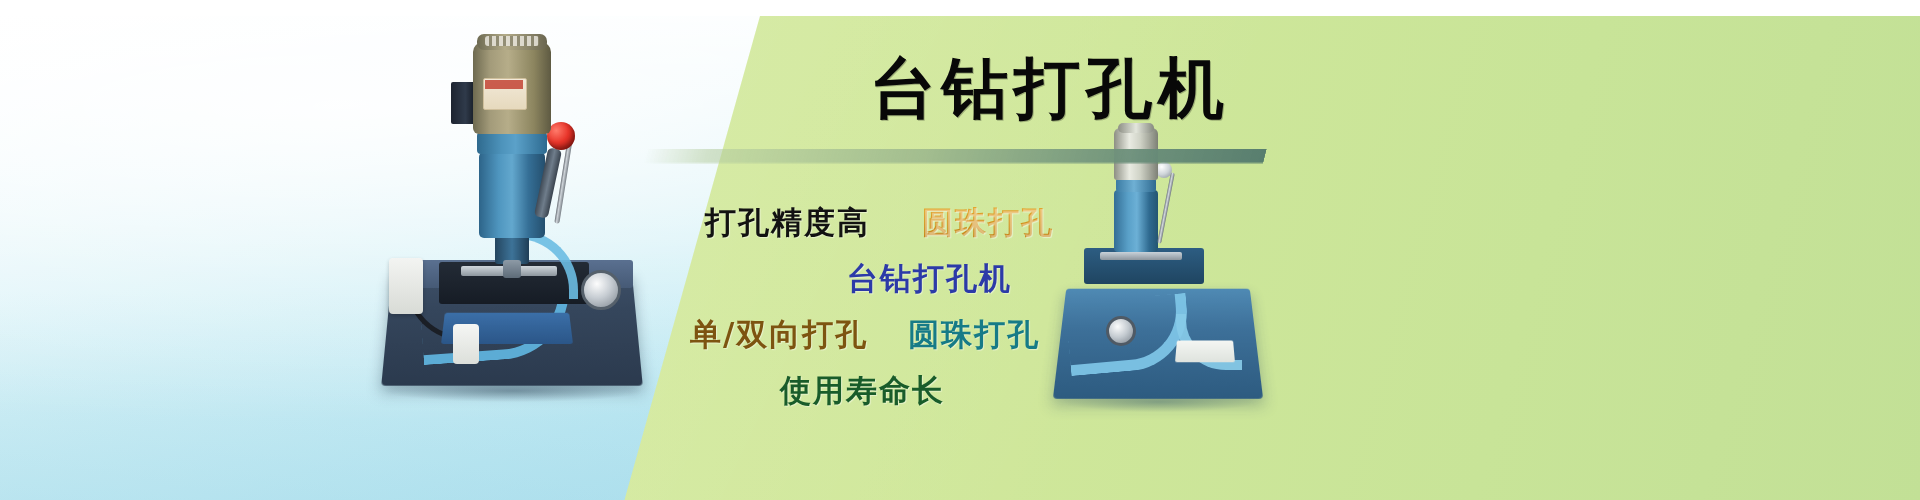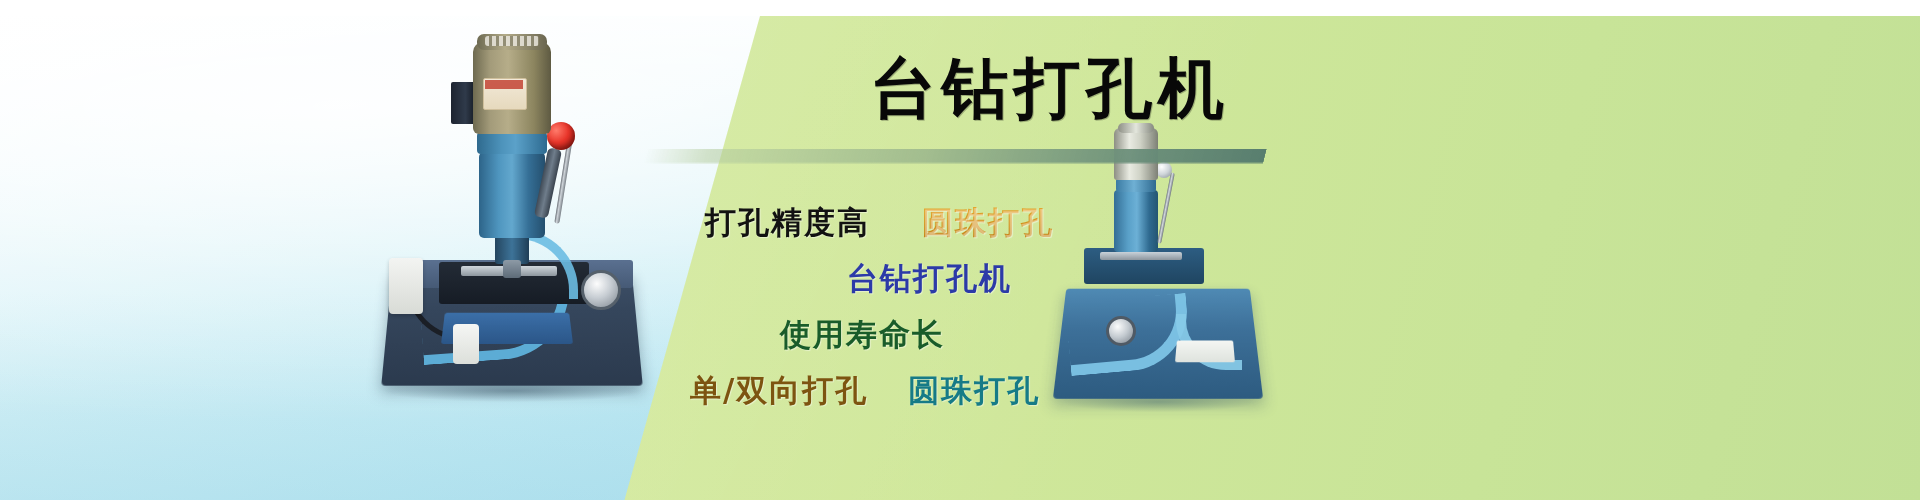--- a/index.html
+++ b/index.html
@@ -364,25 +364,25 @@
       <span class="feat c-black" style="color: rgb(18, 18, 18);">打孔精度高</span>
       <span class="gap"></span>
       <span class="feat c-orange">圆珠打孔</span>
     </div>
 
     <div class="feat-row" id="row2">
       <span class="gap"></span>
       <span class="feat c-blue" style="color: rgb(44, 58, 168);">台钻打孔机</span>
     </div>
 
-    <div class="feat-row" id="row4">
-      <span class="feat c-green" style="color: rgb(25, 92, 42);">使用寿命长</span>
-    </div>
-
     <div class="feat-row" id="row3">
       <span class="feat c-brown" style="color: rgb(125, 84, 16);">单/双向打孔</span>
       <span class="gap"></span>
       <span class="feat c-teal" style="color: rgb(22, 123, 135);">圆珠打孔</span>
     </div>
 
+    <div class="feat-row" id="row4">
+      <span class="feat c-green" style="color: rgb(25, 92, 42);">使用寿命长</span>
+    </div>
+
   </div>
 
 </div>
 
 </body></html>

